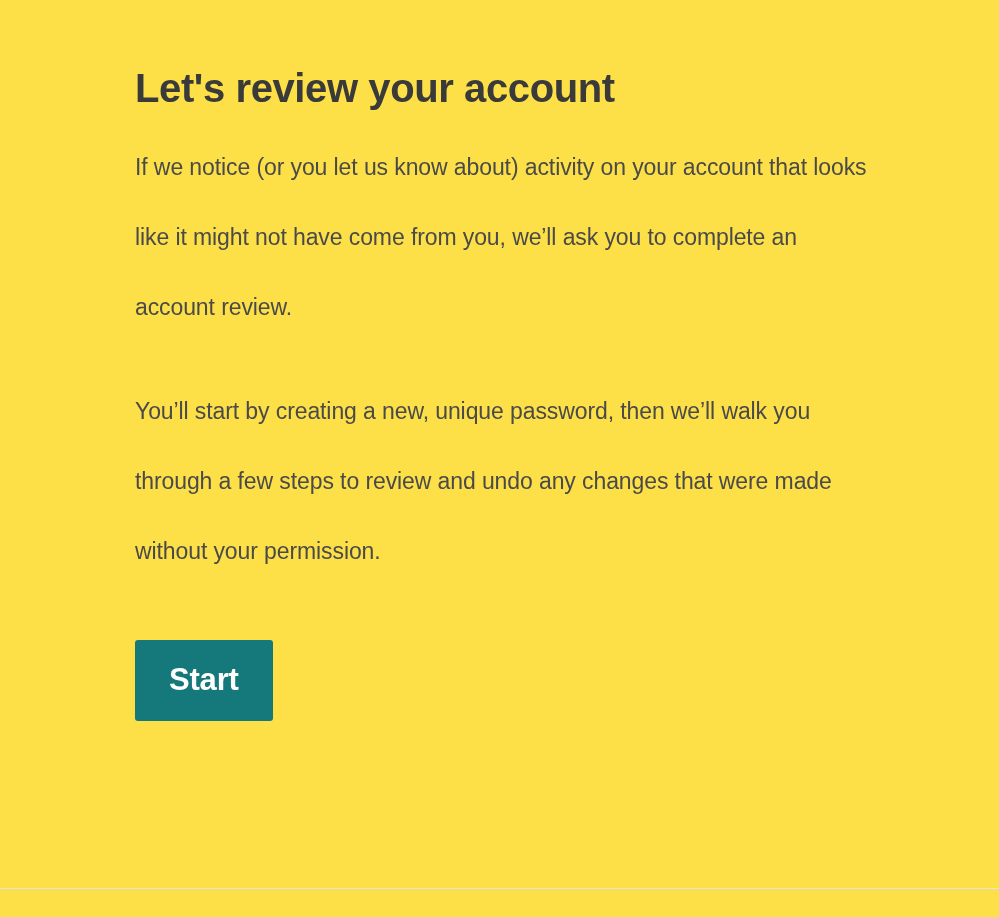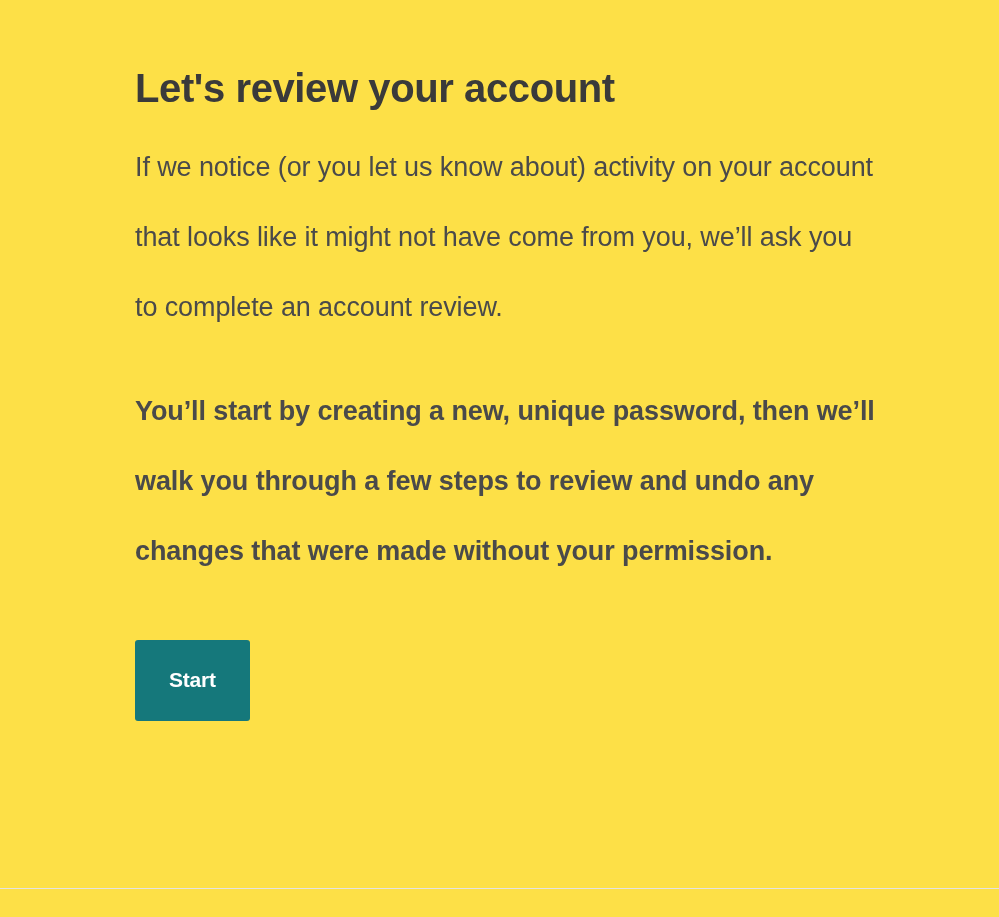--- a/index.html
+++ b/index.html
@@ -32,39 +32,38 @@
   }
   .headline {
     font-size: 40px;
     font-weight: bold;
     line-height: 52px;
     letter-spacing: -0.4px;
     color: #3a3a3a;
     margin: 0 0 18px 0;
   }
   .para {
-    font-size: 27px;
+    font-size: 23px;
     line-height: 70px;
     color: #4a4a4a;
     margin: 0;
     letter-spacing: -0.1px;
   }
   .para + .para {
     margin-top: 34px;
-    font-weight: bold;
   }
   .start-button {
     display: inline-block;
     margin-top: 54px;
     background: #15787b;
     color: #ffffff;
     border: none;
     border-radius: 3px;
     font-family: "Liberation Sans", sans-serif;
-    font-size: 21px;
+    font-size: 31px;
     font-weight: bold;
     letter-spacing: -0.2px;
     padding: 26px 34px 27px 34px;
     line-height: 28px;
     cursor: pointer;
     text-align: center;
   }
   .bottom-rule {
     position: absolute;
     left: 0;

